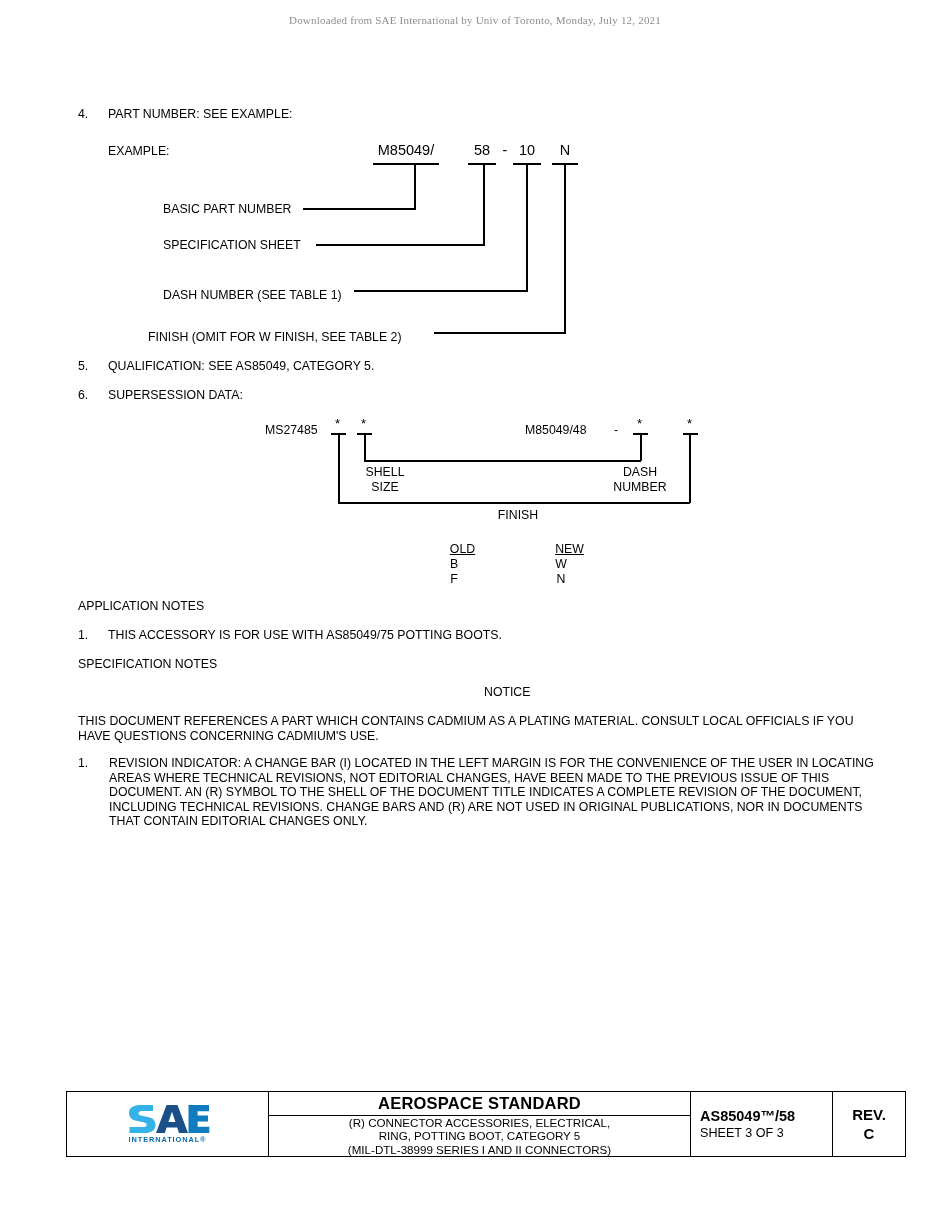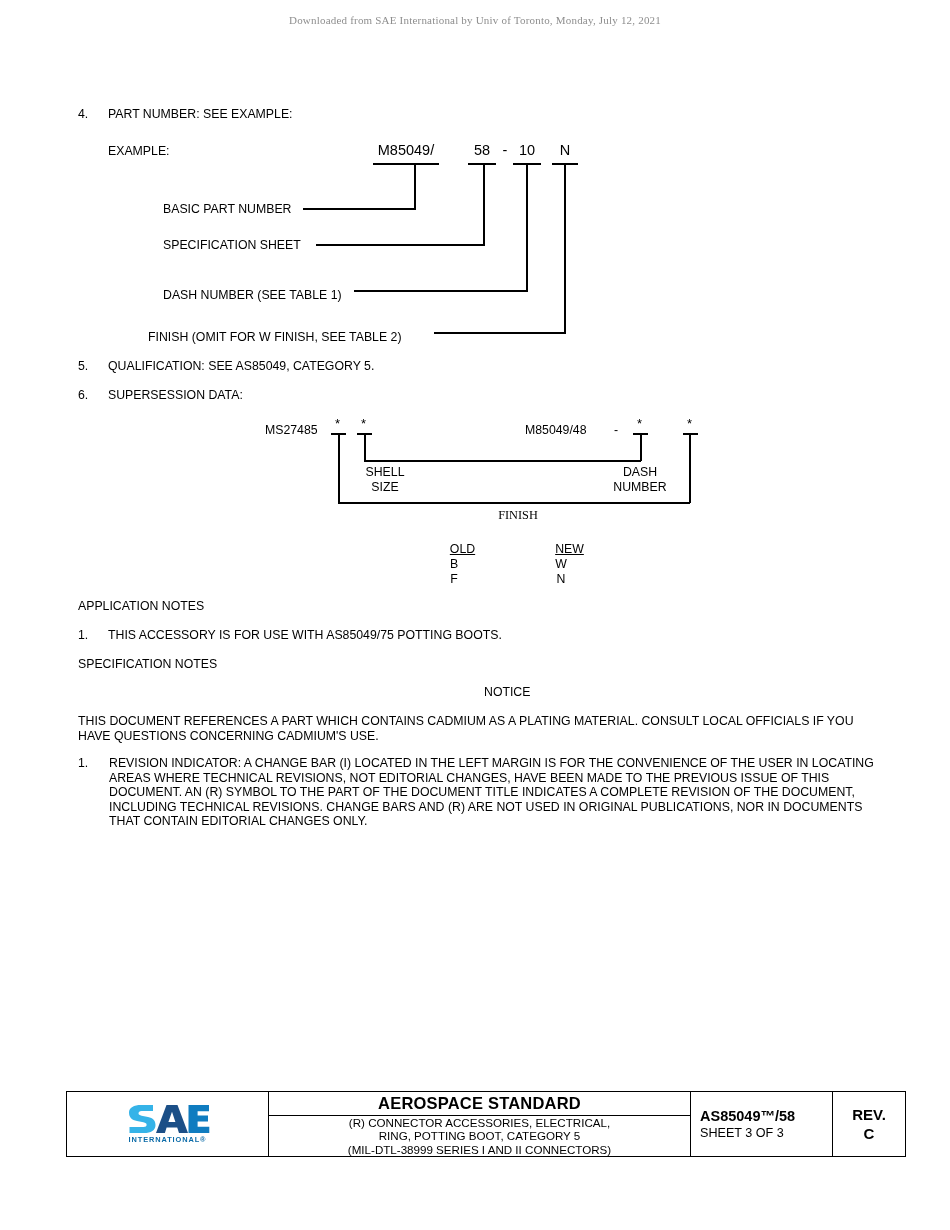--- a/index.html
+++ b/index.html
@@ -295,21 +295,21 @@
 
 <div class="ss-center" style="left:585px; top:465px; width:110px;">
   <span>DASH</span><br>
   <span>NUMBER</span>
 </div>
 
 <div class="vrule" style="left:338px; top:433px; height:70px;"></div>
 <div class="rule" style="left:338px; top:502px; width:352px;"></div>
 <div class="vrule" style="left:689px; top:433px; height:70px;"></div>
 
-<div class="ss-center" style="left:463px; top:508px; width:110px;font-family:Liberation Serif, serif;">FINISH</div>
+<div class="ss-center" style="left:463px; top:508px; width:110px;">FINISH</div>
 
 <div class="ss-col" style="left:428px; top:542px; width:52px;">
   <span class="hd">OLD</span><br>
   <span>B</span><br>
   <span>F</span>
 </div>
 <div class="ss-col" style="left:535px; top:542px; width:52px;">
   <span class="hd">NEW</span><br>
   <span>W</span><br>
   <span>N</span>
@@ -329,21 +329,21 @@
 <div class="para" style="left:78px; top:714px; width:820px;">
   <span>THIS DOCUMENT REFERENCES A PART WHICH CONTAINS CADMIUM AS A PLATING MATERIAL. CONSULT LOCAL OFFICIALS IF YOU</span><br>
   <span>HAVE QUESTIONS CONCERNING CADMIUM'S USE.</span>
 </div>
 
 <div class="para-num" style="left:78px; top:756px; width:820px;">
   <span class="num">1.</span>
   <span class="body">
     <span>REVISION INDICATOR: A CHANGE BAR (I) LOCATED IN THE LEFT MARGIN IS FOR THE CONVENIENCE OF THE USER IN LOCATING</span><br>
     <span>AREAS WHERE TECHNICAL REVISIONS, NOT EDITORIAL CHANGES, HAVE BEEN MADE TO THE PREVIOUS ISSUE OF THIS</span><br>
-    <span>DOCUMENT.  AN (R) SYMBOL TO THE PART OF THE DOCUMENT TITLE INDICATES A COMPLETE REVISION OF THE DOCUMENT,</span><br>
+    <span>DOCUMENT.  AN (R) SYMBOL TO THE SHELL OF THE DOCUMENT TITLE INDICATES A COMPLETE REVISION OF THE DOCUMENT,</span><br>
     <span>INCLUDING TECHNICAL REVISIONS.  CHANGE BARS AND (R) ARE NOT USED IN ORIGINAL PUBLICATIONS, NOR IN DOCUMENTS</span><br>
     <span>THAT CONTAIN EDITORIAL CHANGES ONLY.</span>
   </span>
 </div>
 
 <div class="titleblock">
 
   <div class="tb-logo">
     <div class="sae-logo">
       <svg width="86" height="30" viewBox="0 0 86 30">

